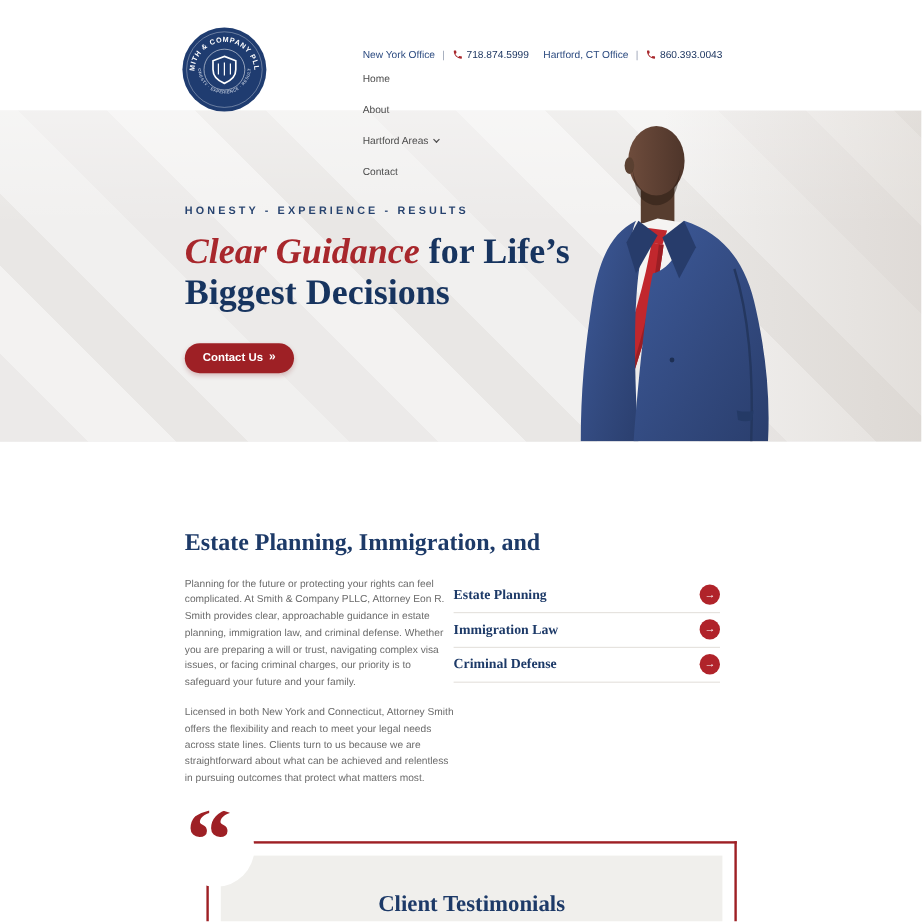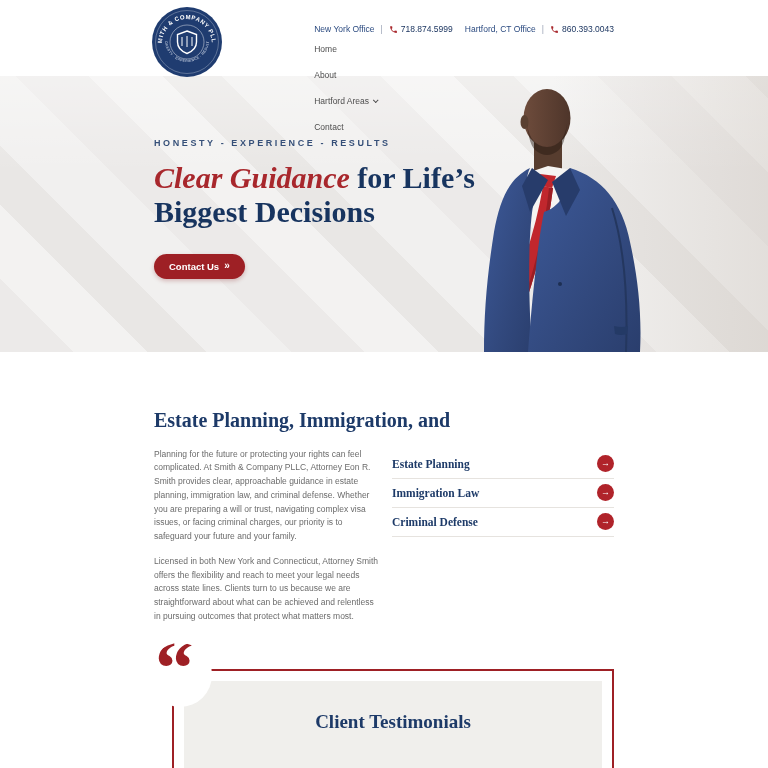--- a/index.html
+++ b/index.html
@@ -1,24 +1,24 @@
 <!DOCTYPE html>
 <html><head>
 <meta charset="utf-8">
 <style>
   * { margin:0; padding:0; box-sizing:border-box; }
   html,body { width:768px; height:768px; overflow:hidden; background:#fff; }
   body { font-family:"Liberation Sans", sans-serif; }
   .page { width:768px; height:768px; position:relative; overflow:hidden; background:#fff; }
-  .container { width:460px; margin:0 auto; position:relative; }
+  .container { width:460px; margin:16px auto; position:relative; }
 
   
   .header { height:76px; background:#fff; position:relative; z-index:5; }
   .logo { position:absolute; left:-3px; top:6px; width:72px; height:72px; cursor:pointer; }
-  .header-right { position:absolute; right:0; top:24px; text-align:right; }
+  .header-right { position:absolute; right:12px; top:24px; text-align:right; }
   .offices { display:flex; justify-content:flex-end; align-items:center; gap:12px; }
   .office { display:flex; align-items:center; gap:4px; font-size:8.5px; }
   .office-label { color:#2c4b80; }
   .office-sep { color:#9aa3b5; margin:0 2px; }
   .phone-link { display:flex; align-items:center; gap:3px; text-decoration:none; cursor:pointer; }
   .phone-number { color:#16305c; font-weight:normal; font-size:8.5px; }
   .phone-icon svg { display:block; }
   .nav { margin-top:10px; display:flex; justify-content:flex-end; gap:16px;flex-direction:column; }
   .nav-item { font-size:8.5px; color:#4d4d4d; cursor:pointer; display:flex; align-items:center; gap:4px; }
   .chev { width:4px; height:4px; border-right:1px solid #4d4d4d; border-bottom:1px solid #4d4d4d; transform:rotate(45deg) translateY(-1px); display:inline-block; }
@@ -41,21 +41,21 @@
     background:#9e2025; color:#fff; border:none; border-radius:13px;
     padding:7px 15px; font-size:9.5px; font-weight:bold; font-family:"Liberation Sans",sans-serif;
     cursor:pointer; box-shadow:0 2px 4px rgba(130,20,25,0.25); }
   .cta-icon { font-size:10px; line-height:1; }
   .man { position:absolute; left:472px; bottom:0; width:200px; height:272px; z-index:2; }
 
   
   .about { background:#fff; padding-top:56px; }
   .about h2 { font-family:"Liberation Serif", serif; font-weight:600; font-size:20px;
     line-height:1.28; color:#1d3a68; }
-  .cols { display:flex; justify-content:space-between; margin-top:14px; }
+  .cols { display:flex; margin-top:14px; }
   .col-left { width:224px; }
   .col-left p { font-size:8.5px; line-height:1.62; color:#6b6b6b; margin-bottom:11px; }
   .col-right { width:222px; padding-top:2px; }
   .pa-row { display:flex; justify-content:space-between; align-items:center; height:29px;
     border-bottom:1px solid #e6e3df; cursor:pointer; }
   .pa-label { font-family:"Liberation Serif", serif; font-weight:600; font-size:11.5px; color:#1d3a68; }
   .pa-arrow { width:17px; height:17px; border-radius:50%; background:#b0232a; color:#fff;
     display:flex; align-items:center; justify-content:center; font-size:9px; cursor:pointer;
     line-height:1; }
 

